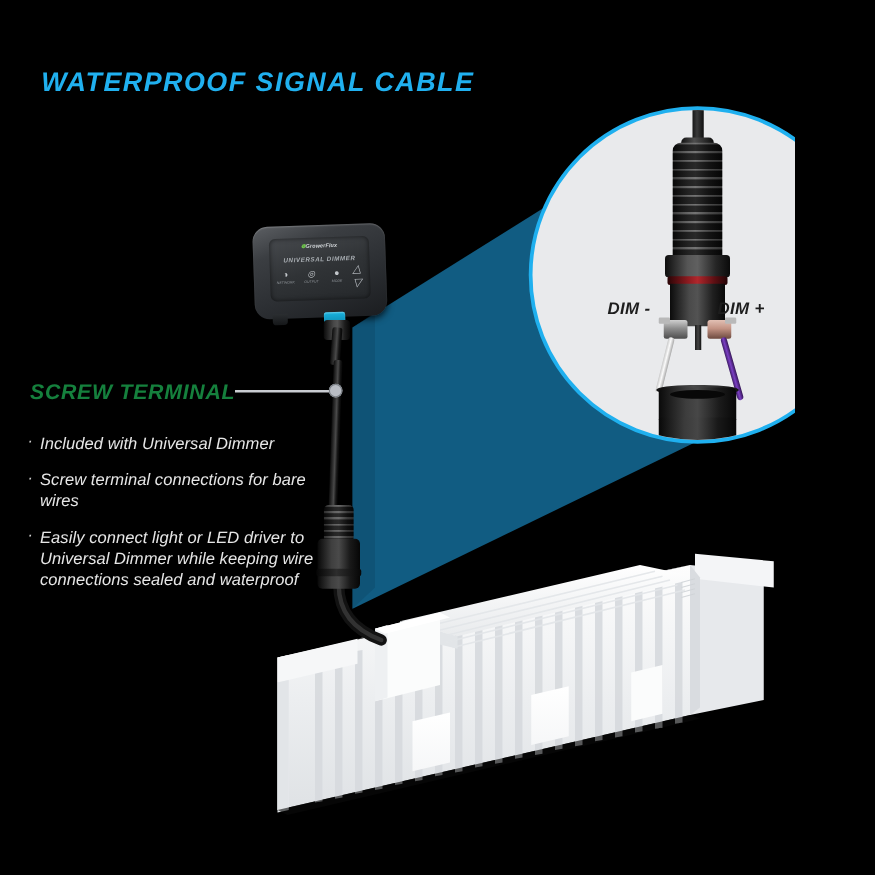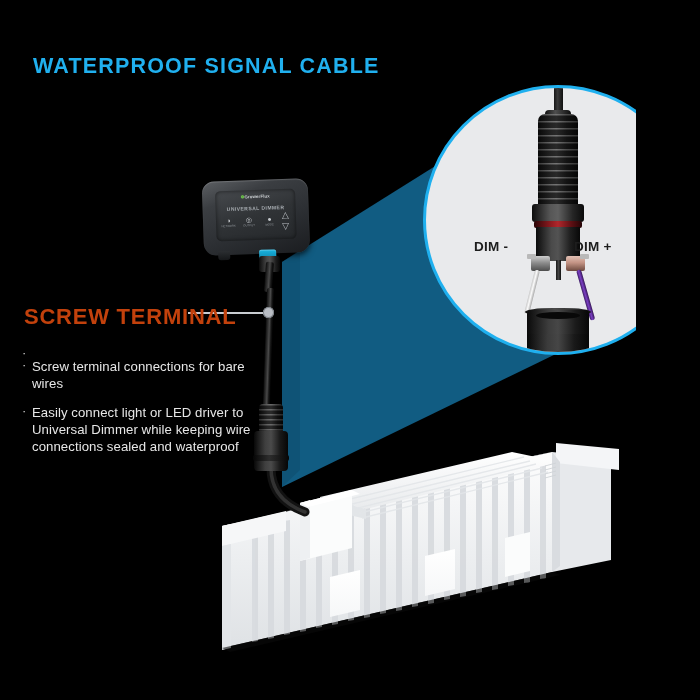--- a/index.html
+++ b/index.html
@@ -1,32 +1,32 @@
 <!DOCTYPE html>
 <html><head>
 <meta charset="utf-8">
 <style>
   html,body{margin:0;padding:0;background:#000;}
   body{width:700px;height:700px;overflow:hidden;
        font-family:"Liberation Sans",sans-serif;
        -webkit-font-smoothing:antialiased;}
-  #stage{position:relative;width:636px;height:700px;background:#000;overflow:hidden;}
+  #stage{position:relative;width:636px;height:700px;background:#000;overflow:hidden;font-style:italic;}
 
   
   #page-title{
     position:absolute;left:33px;top:54px;
     font-size:21.5px;font-weight:700;letter-spacing:.055em;
     color:#20b0ef;white-space:nowrap;
   }
 
   
   #callout-heading{
     position:absolute;left:24px;top:303px;width:215px;
-    font-size:22px;font-weight:700;line-height:1.24;
-    letter-spacing:.035em;color:#c2410c;text-transform:uppercase;
+    font-size:17px;font-weight:700;line-height:1.24;
+    letter-spacing:.035em;color:#15803d;text-transform:uppercase;
   }
   #callout-heading .l2{display:block;}
 
   
   #callout-leader{
     position:absolute;left:188px;top:312px;width:80px;height:2px;
     background:#c9ccd1;
   }
   #callout-dot{
     position:absolute;left:263px;top:307px;width:11px;height:11px;
@@ -134,21 +134,21 @@
   }
   .mg-barrel{
     position:absolute;left:50%;top:246px;width:62px;height:66px;margin-left:-31px;
     background:linear-gradient(90deg,#080808,#3b3b3b 33%,#464646 50%,#191919 76%,#060606);
     border-radius:2px;
   }
   .mg-label{
     position:absolute;top:151px;font-size:13.5px;font-weight:700;
     color:#1d1d1d;letter-spacing:.02em;white-space:nowrap;
   }
-  .mg-label.neg{left:48px;}
+  .mg-label.neg{left:60px;}
   .mg-label.pos{left:148px;}
 
   
   #dimmer-device{
     position:absolute;left:203px;top:180px;width:106px;height:80px;
     transform:rotate(-2deg);
   }
   .dim-shell{
     position:absolute;left:0;top:0;width:106px;height:74px;
     border-radius:12px;
@@ -373,20 +373,21 @@
   <div id="callout-leader"></div>
   <div id="callout-dot"></div>
 
   <div id="callout-heading">
     <span>SCREW TERMINAL</span>
   </div>
 
   <div id="bullets">
     <div class="bullet">
       <span class="dot">·</span>
+      <span>Included with Universal Dimmer</span>
     </div>
     <div class="bullet">
       <span class="dot">·</span>
       <span>Screw terminal connections for bare wires</span>
     </div>
     <div class="bullet">
       <span class="dot">·</span>
       <span>Easily connect light or LED driver to Universal Dimmer while keeping wire connections sealed and waterproof</span>
     </div>
   </div>

